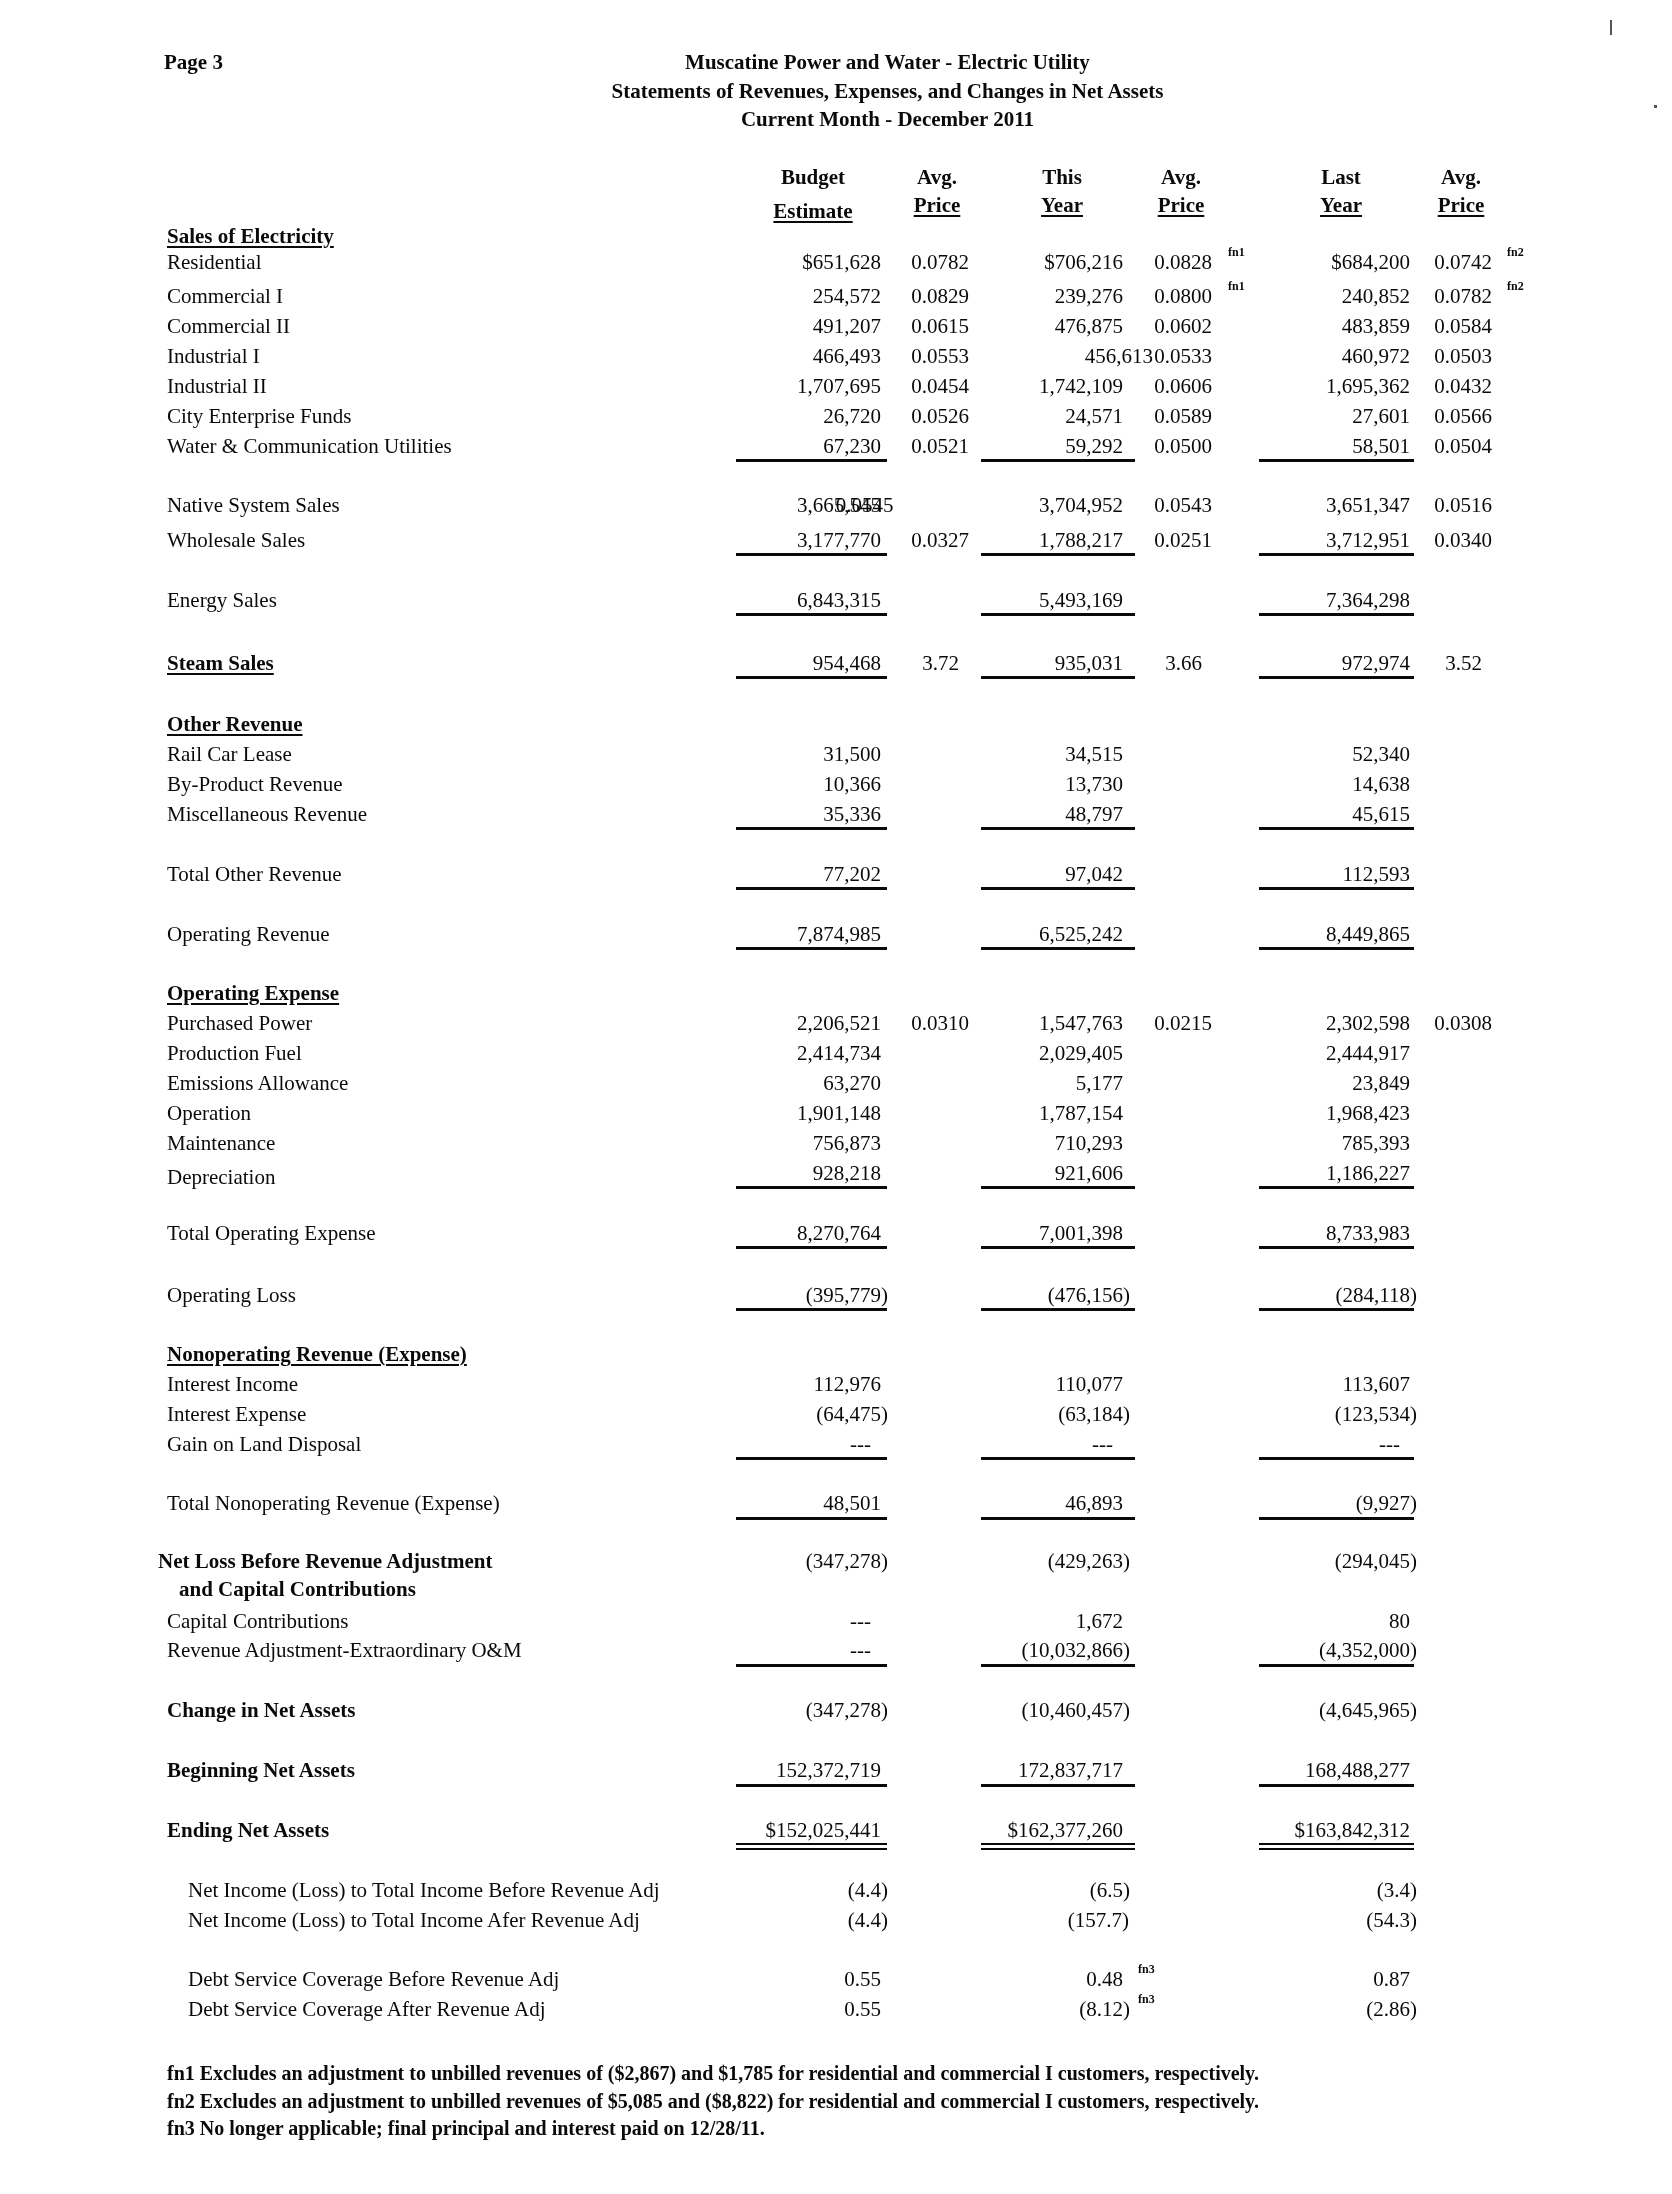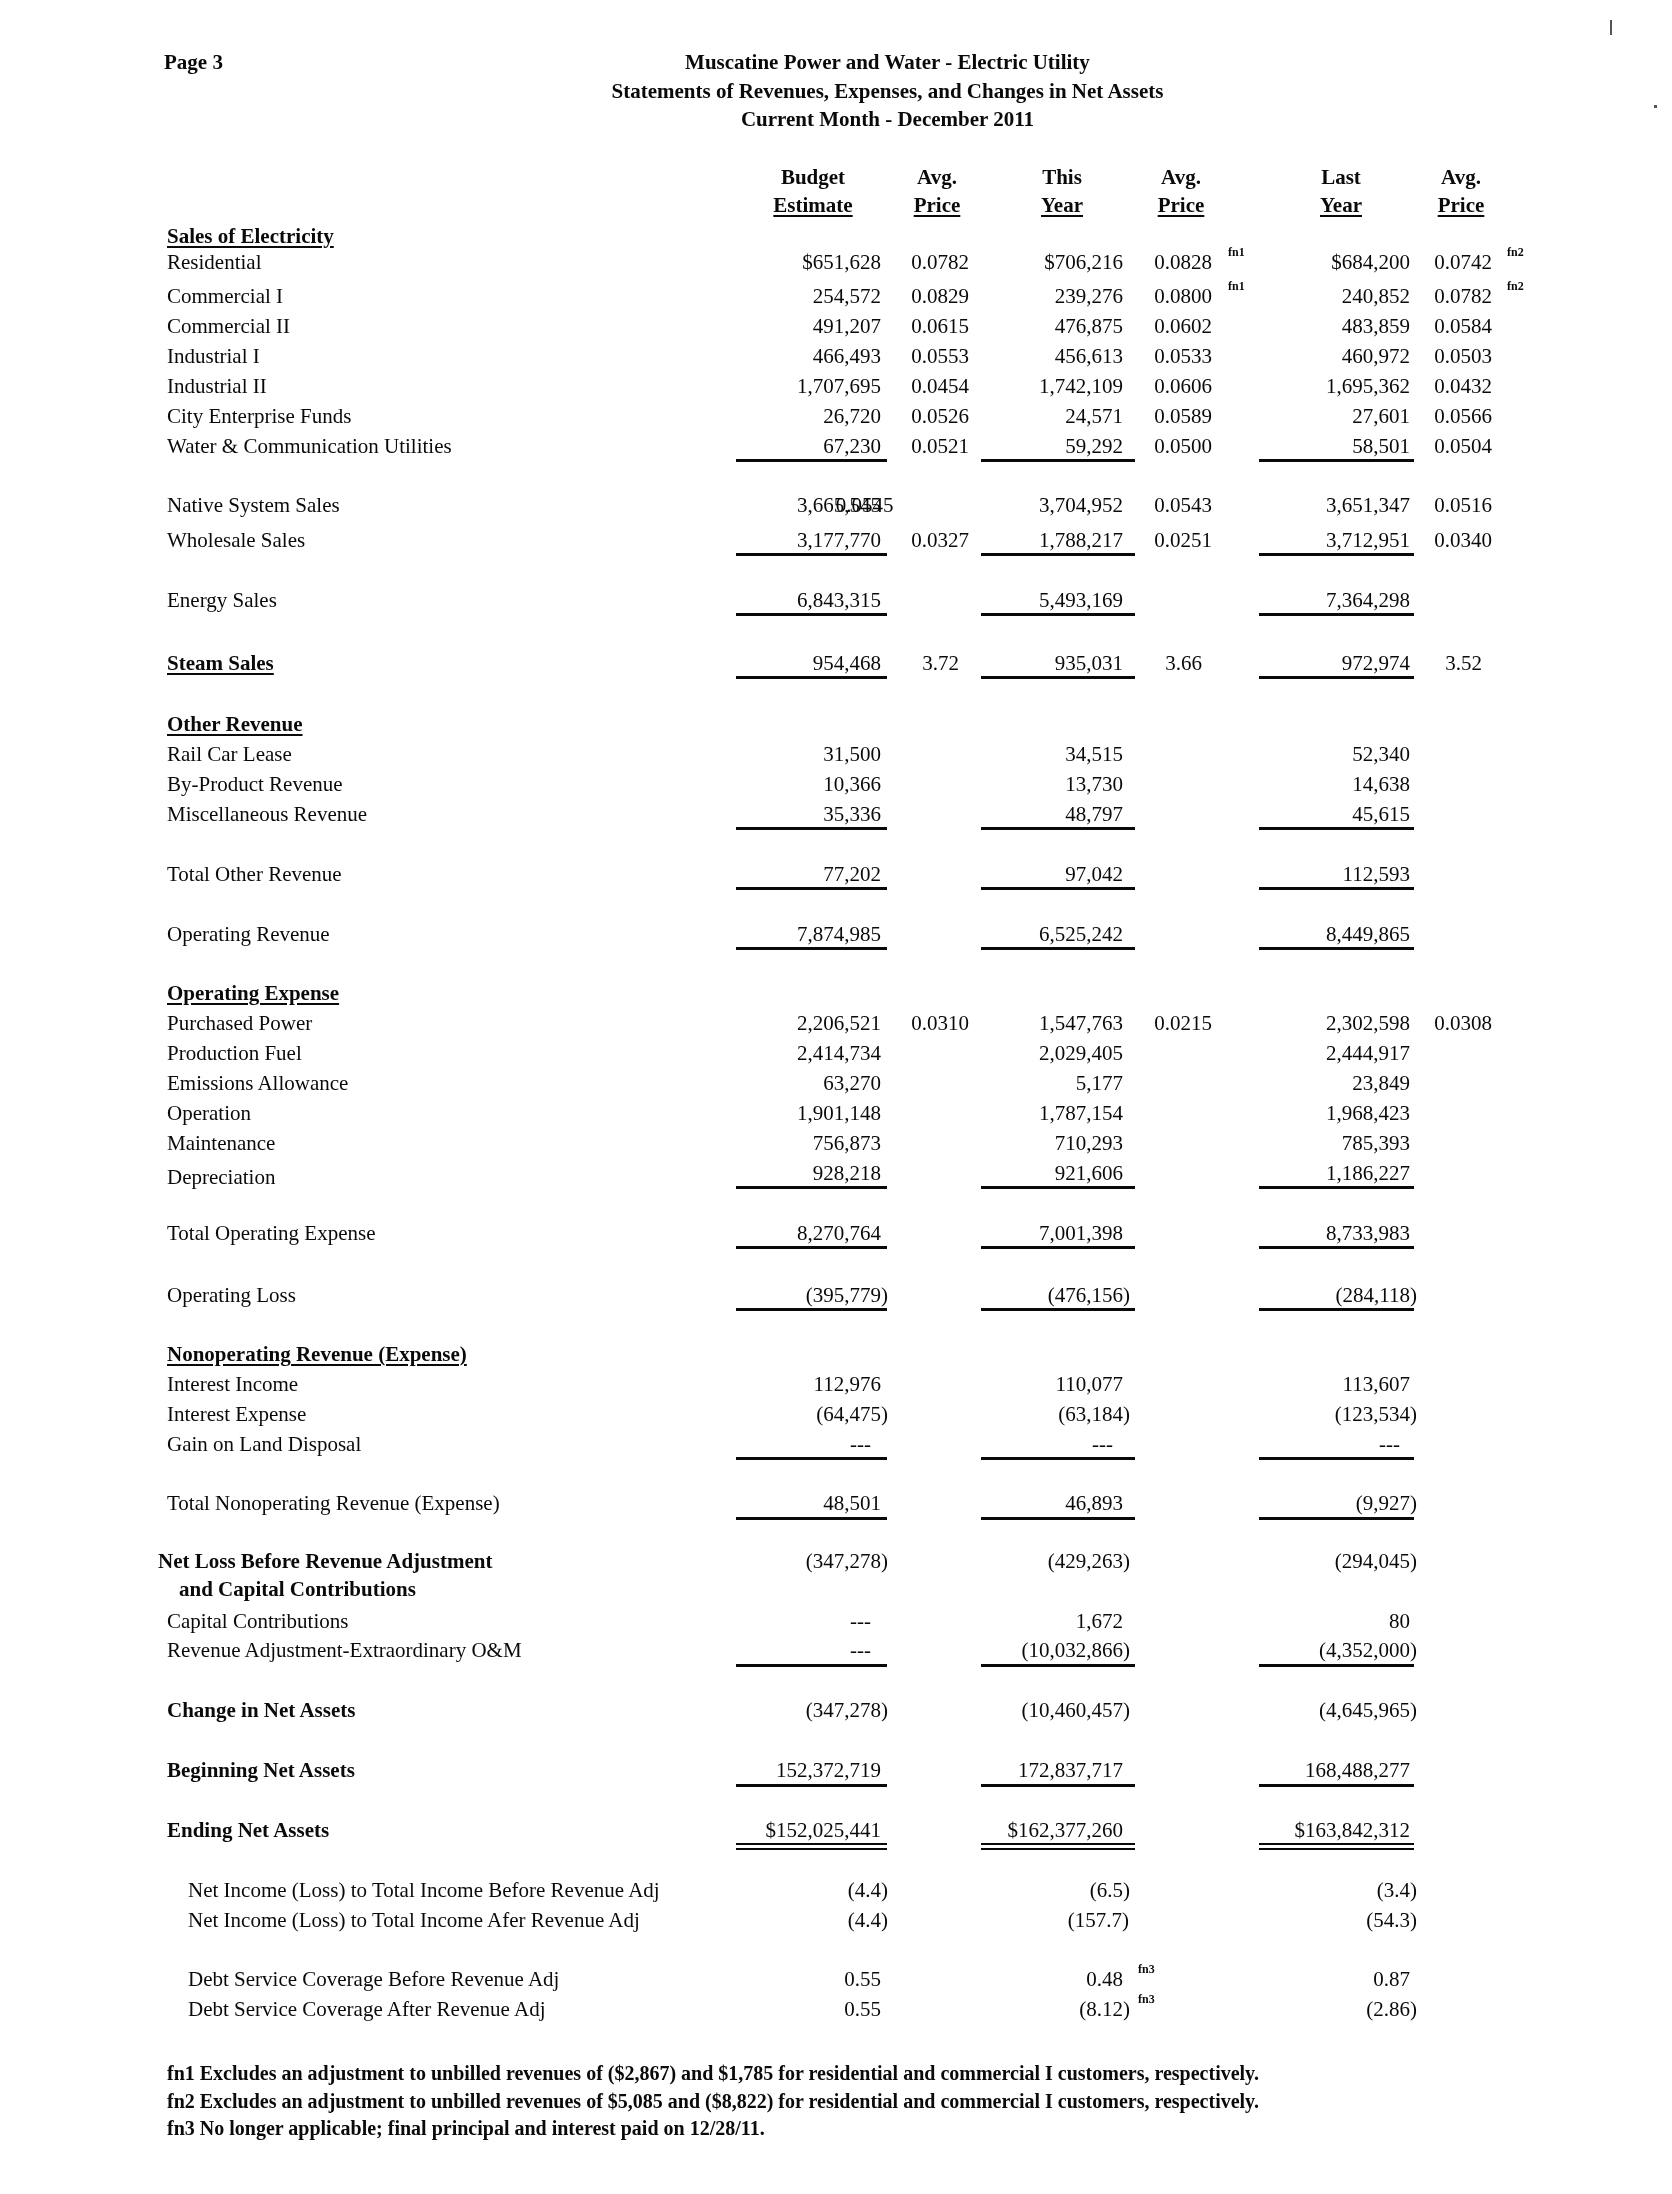--- a/index.html
+++ b/index.html
@@ -19,21 +19,21 @@
 </head>
 <body>
 
 <div class="t b" style="left:164px;top:49px;">Page 3</div>
 <div class="t b c" style="left:0;width:1775px;top:49px;">Muscatine Power and Water - Electric Utility</div>
 <div class="t b c" style="left:0;width:1775px;top:78px;">Statements of Revenues, Expenses, and Changes in Net Assets</div>
 <div class="t b c" style="left:0;width:1775px;top:106px;">Current Month - December 2011</div>
 
 <div>
   <div class="t b c" style="left:738px;width:150px;top:164px;">Budget</div>
-  <div class="t b c u" style="left:738px;width:150px;top:192px;">Estimate</div>
+  <div class="t b c u" style="left:738px;width:150px;top:198px;">Estimate</div>
   <div class="t b c" style="left:897px;width:80px;top:164px;">Avg.</div>
   <div class="t b c u" style="left:897px;width:80px;top:192px;">Price</div>
   <div class="t b c" style="left:1022px;width:80px;top:164px;">This</div>
   <div class="t b c u" style="left:1022px;width:80px;top:192px;">Year</div>
   <div class="t b c" style="left:1141px;width:80px;top:164px;">Avg.</div>
   <div class="t b c u" style="left:1141px;width:80px;top:192px;">Price</div>
   <div class="t b c" style="left:1301px;width:80px;top:164px;">Last</div>
   <div class="t b c u" style="left:1301px;width:80px;top:192px;">Year</div>
   <div class="t b c" style="left:1421px;width:80px;top:164px;">Avg.</div>
   <div class="t b c u" style="left:1421px;width:80px;top:192px;">Price</div>
@@ -73,21 +73,21 @@
       <div class="t r" style="left: 760px; width: 209px; top: 313px;">0.0615</div>
       <div class="t r" style="left: 914px; width: 209px; top: 313px;">476,875</div>
       <div class="t r" style="left: 1003px; width: 209px; top: 313px;">0.0602</div>
       <div class="t r" style="left: 1201px; width: 209px; top: 313px;">483,859</div>
       <div class="t r" style="left: 1283px; width: 209px; top: 313px;">0.0584</div>
     </div>
     <div>
       <div class="t" style="left: 167px; top: 343px;">Industrial I</div>
       <div class="t r" style="left: 672px; width: 209px; top: 343px;">466,493</div>
       <div class="t r" style="left: 760px; width: 209px; top: 343px;">0.0553</div>
-      <div class="t r" style="left: 914px; width: 209px; top: 343px;">456,613</div>
+      <div class="t r" style="left: 944px; width: 209px; top: 343px;">456,613</div>
       <div class="t r" style="left: 1003px; width: 209px; top: 343px;">0.0533</div>
       <div class="t r" style="left: 1201px; width: 209px; top: 343px;">460,972</div>
       <div class="t r" style="left: 1283px; width: 209px; top: 343px;">0.0503</div>
     </div>
     <div>
       <div class="t" style="left: 167px; top: 373px;">Industrial II</div>
       <div class="t r" style="left: 672px; width: 209px; top: 373px;">1,707,695</div>
       <div class="t r" style="left: 760px; width: 209px; top: 373px;">0.0454</div>
       <div class="t r" style="left: 914px; width: 209px; top: 373px;">1,742,109</div>
       <div class="t r" style="left: 1003px; width: 209px; top: 373px;">0.0606</div>

